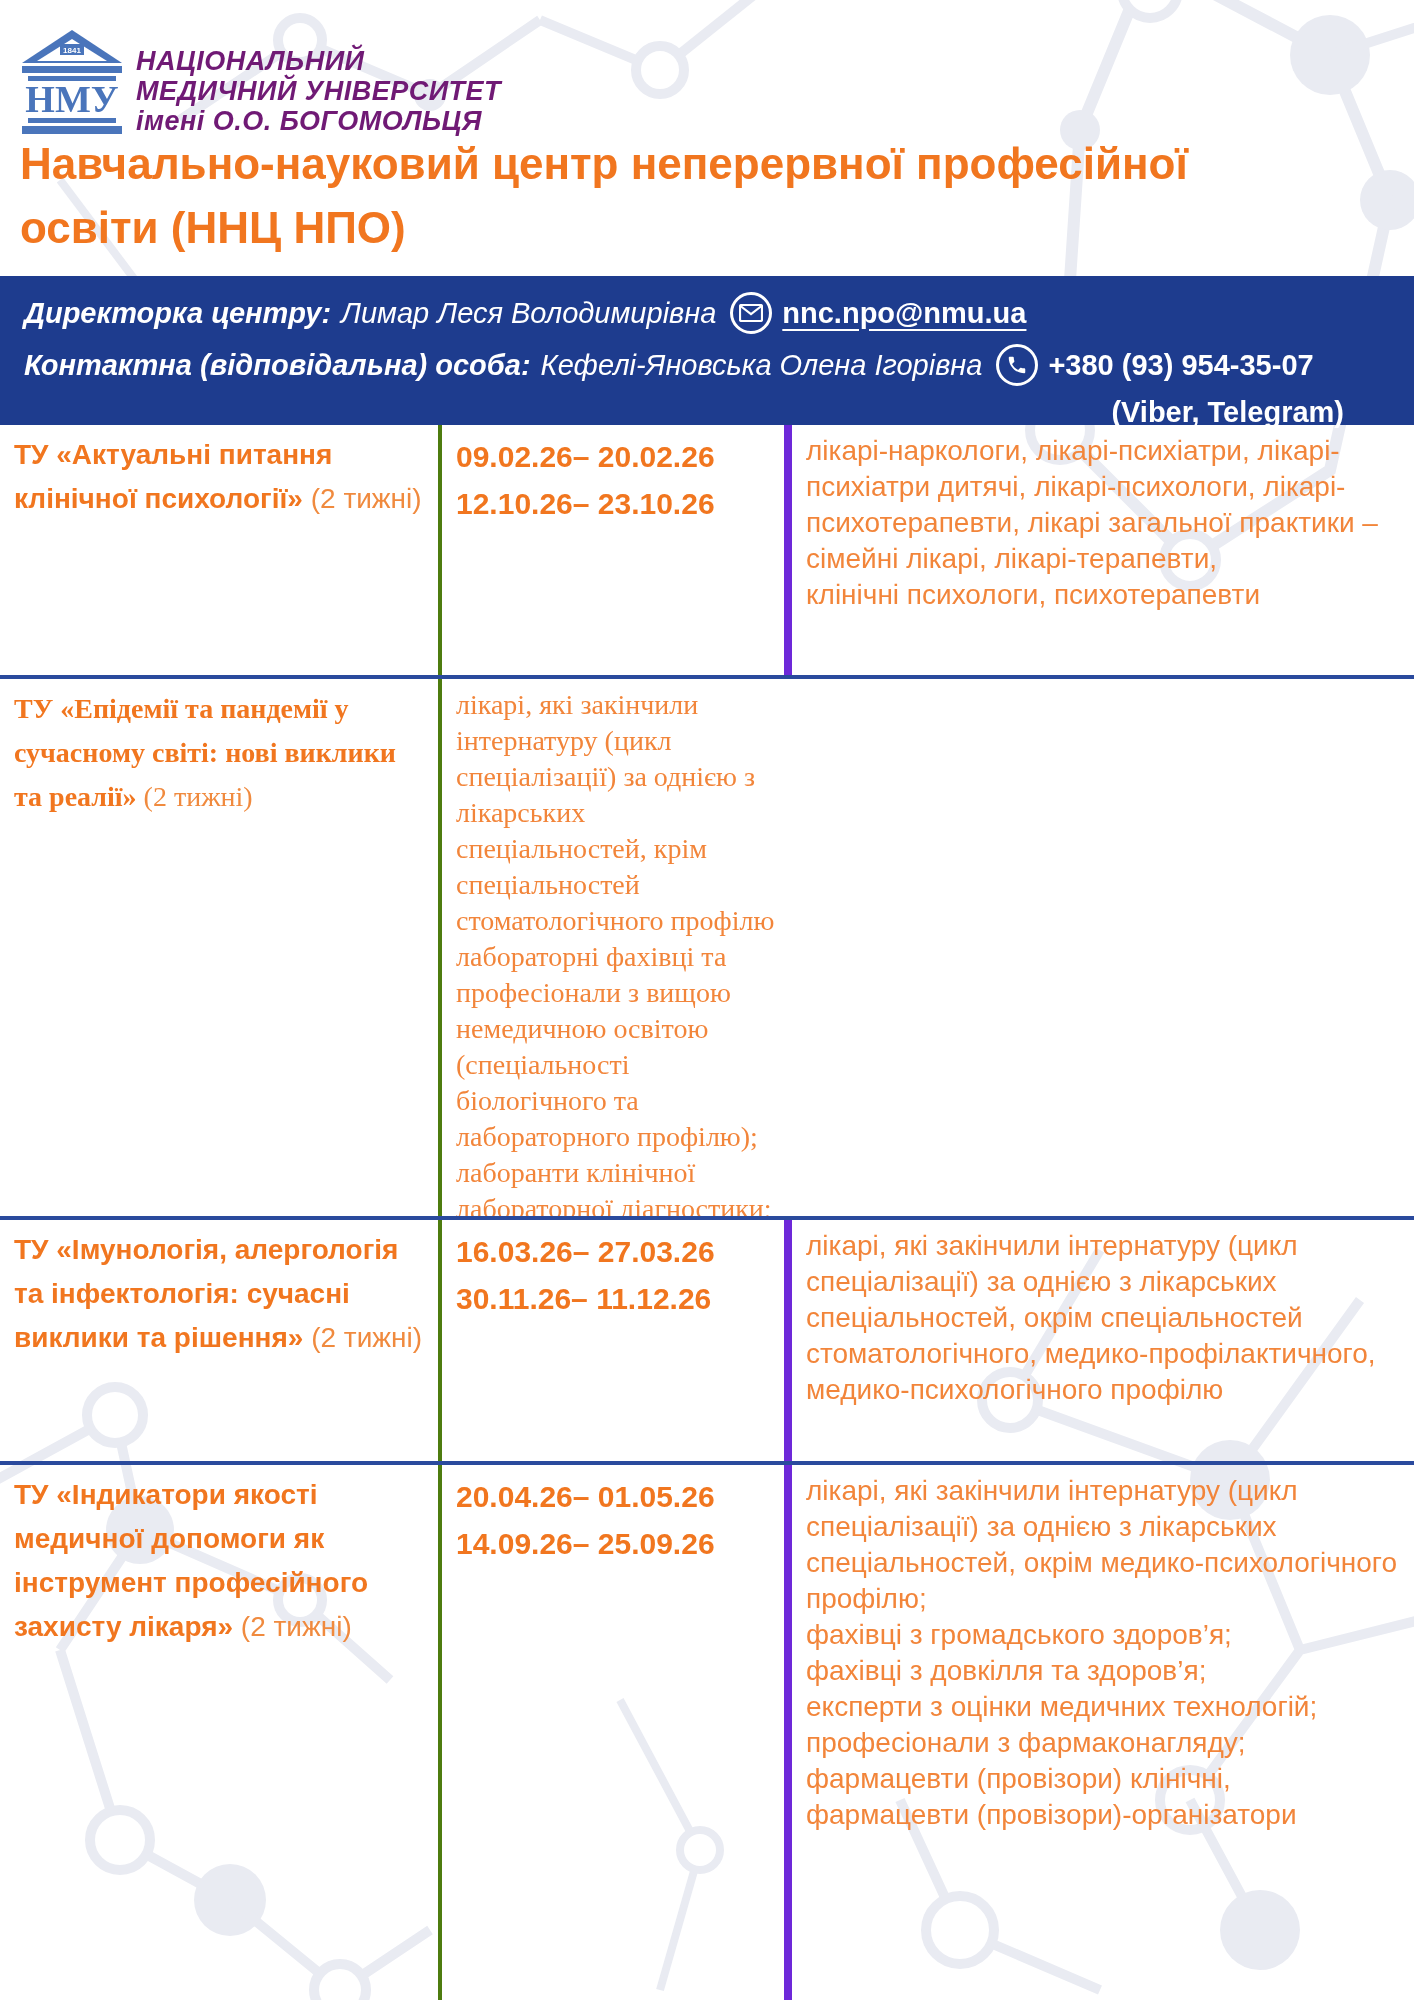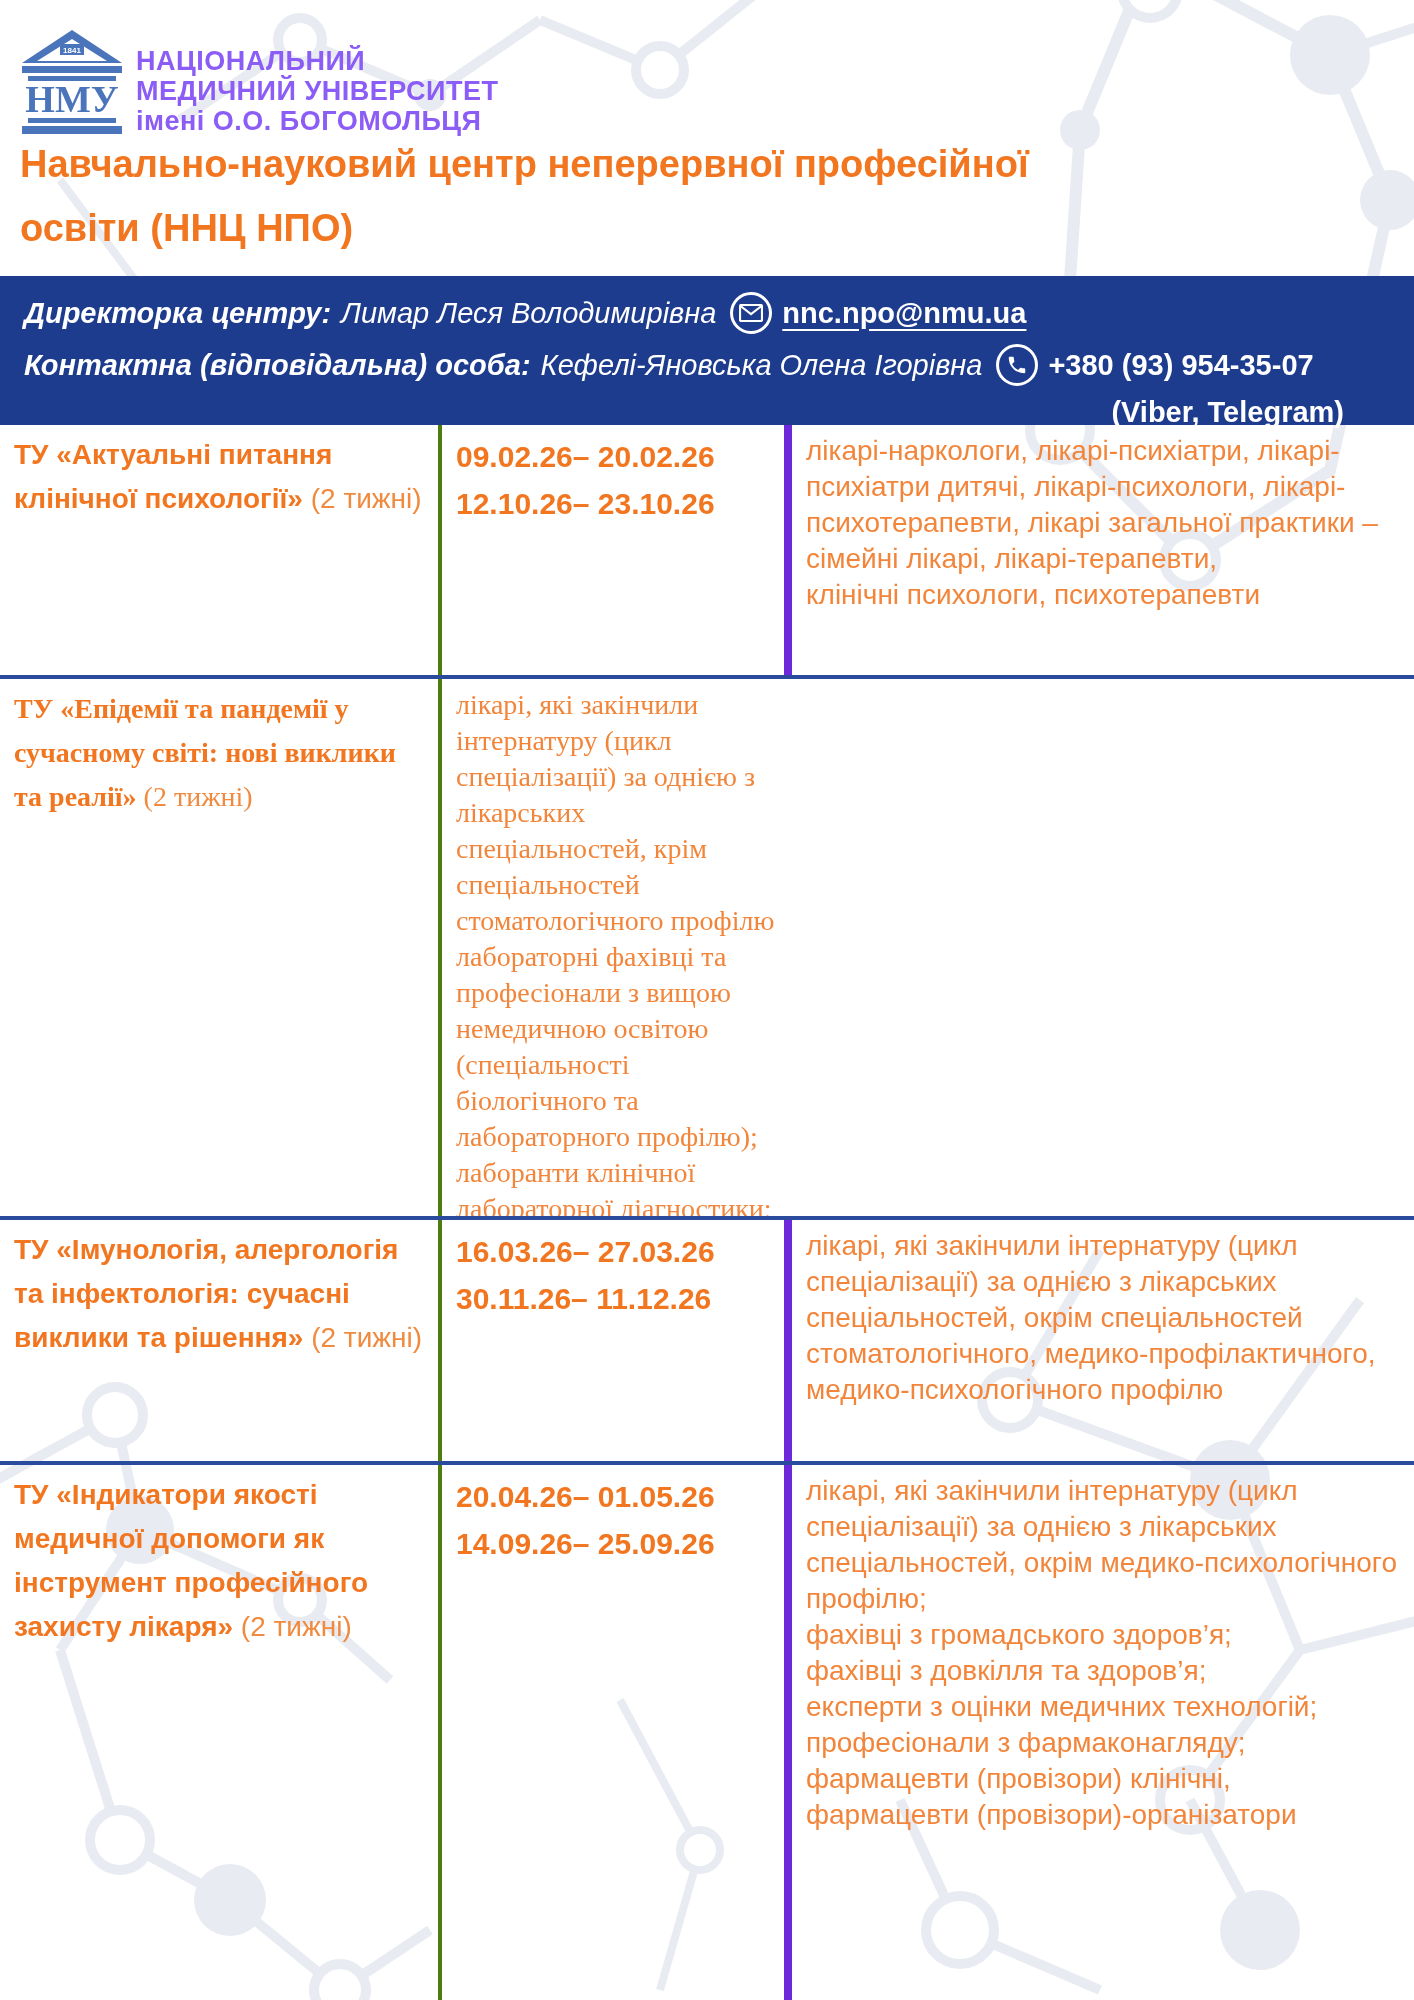--- a/index.html
+++ b/index.html
@@ -8,24 +8,24 @@
     background:#ffffff;
     font-family:"Liberation Sans","DejaVu Sans",sans-serif;
   }
   
   .bg-pattern{position:absolute;inset:0;z-index:0;pointer-events:none;}
   
   .content{position:relative;z-index:1;width:100%;height:100%;display:flex;flex-direction:column;}
   
   .header{padding:30px 0 0 22px;display:flex;align-items:flex-start;height:118px;box-sizing:border-box;}
   .logo-box{width:100px;height:104px;flex:0 0 auto;}
-  .univ-name{margin-left:14px;margin-top:16px;color:#8b5cf6;font-weight:bold;
-             font-size:27px;line-height:30px;letter-spacing:0.5px;}
-  
-  .page-title{color:#f1761f;font-weight:bold;font-size:38px;line-height:64px;
+  .univ-name{margin-left:14px;margin-top:16px;color:#701a75;font-weight:bold;
+             font-size:27px;line-height:30px;letter-spacing:0.5px;font-style:italic;}
+  
+  .page-title{color:#f1761f;font-weight:bold;font-size:44px;line-height:64px;
               padding:14px 18px 0 20px;}
   
   .banner{background:#1e3c8e;color:#fff;margin-top:16px;padding:16px 24px 10px 24px;
           height:149px;box-sizing:border-box;font-size:29px;}
   .banner-row{display:flex;align-items:center;margin-bottom:10px;white-space:nowrap;}
   .banner-label{color:#ffffff;font-weight:bold;font-style:italic;margin-right:10px;}
   .banner-name{font-style:italic;font-weight:300;margin-right:14px;}
   .round-icon{display:inline-flex;align-items:center;justify-content:center;
               width:42px;height:42px;border:3px solid #fff;border-radius:50%;
               box-sizing:border-box;margin-right:10px;flex:0 0 auto;}

